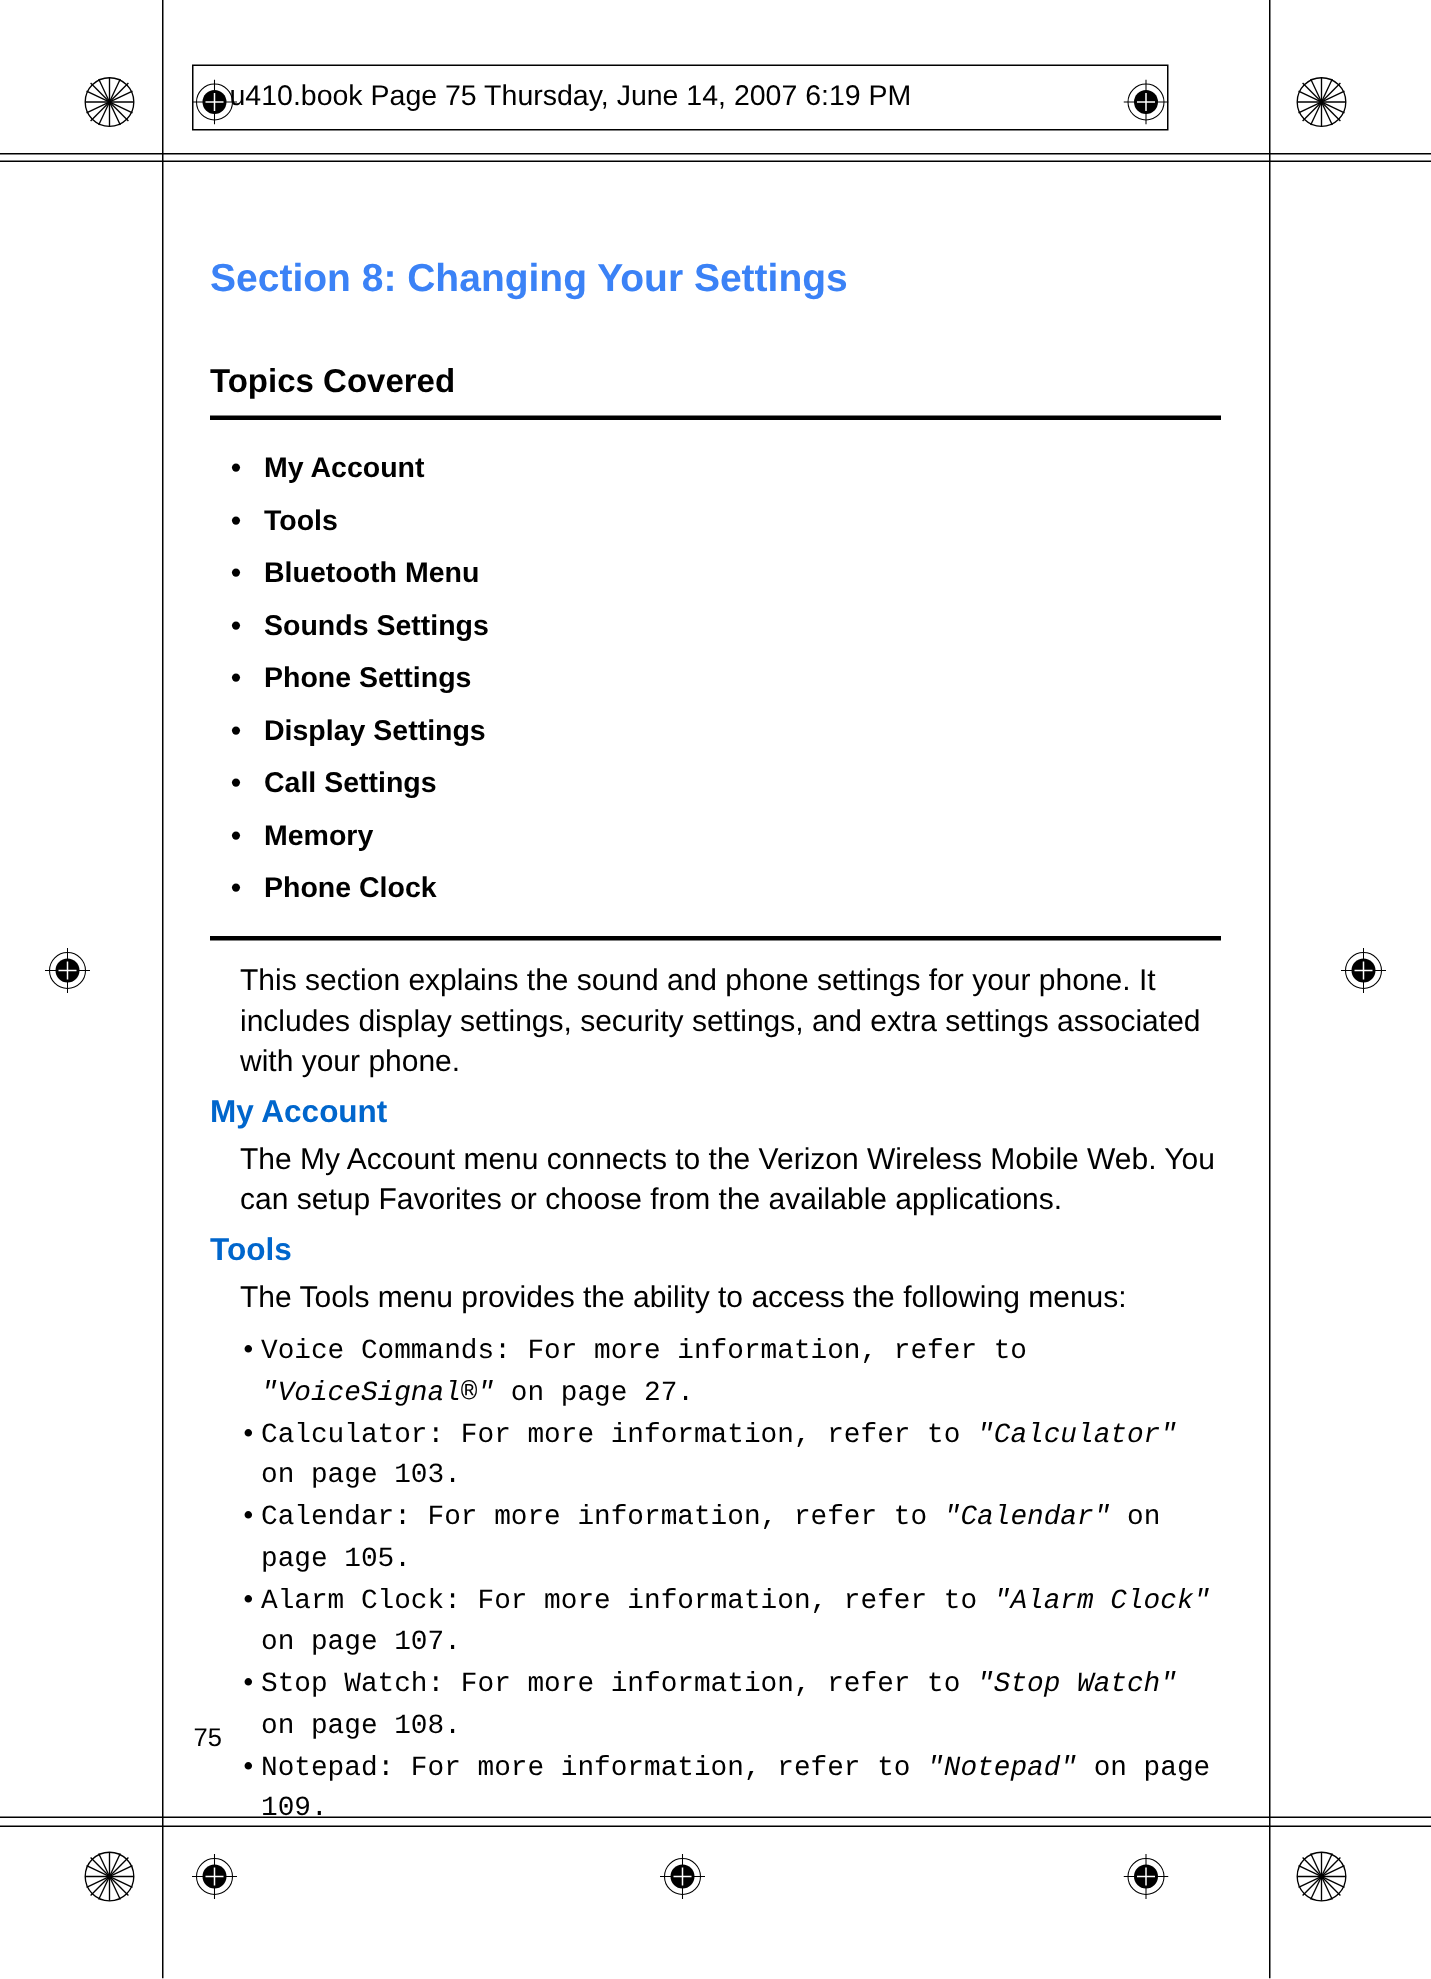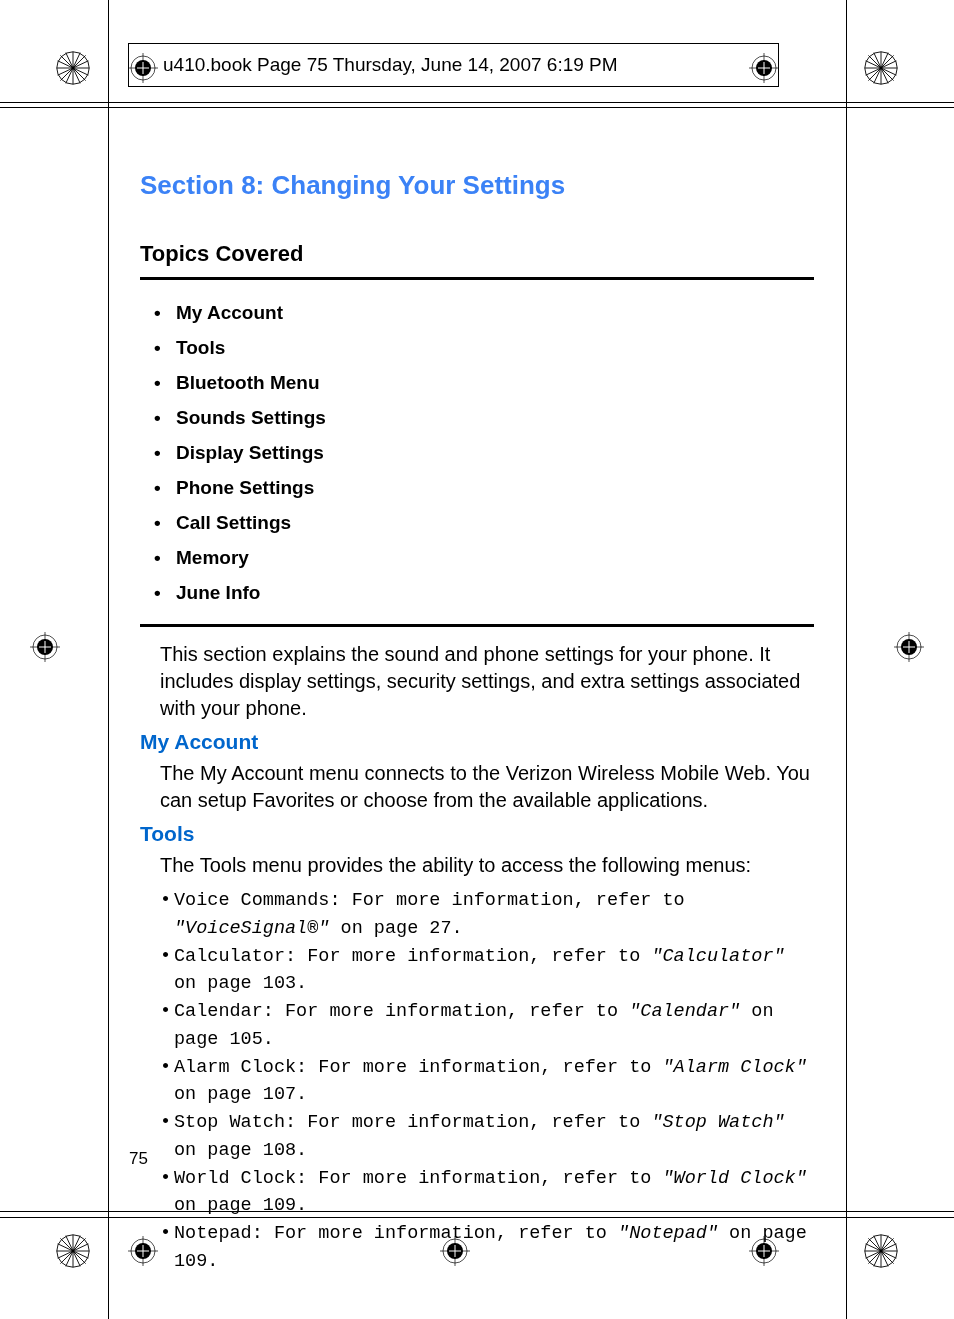--- a/index.html
+++ b/index.html
@@ -53,21 +53,21 @@
     
     .header-box {
       position: absolute;
       top: 43px;
       left: 128px;
       right: 175px;
       height: 44px;
       border: 0.5px solid #000;
       display: flex;
       align-items: center;
-      padding-left: 34px;
+      padding-left: 24px;
       font-size: 19px;
     }
     
     
     .content {
       position: absolute;
       top: 170px;
       left: 140px;
       right: 140px;
       bottom: 130px;
@@ -298,42 +298,41 @@
   <h1 class="section-title">Section 8: Changing Your Settings</h1>
 
   <div class="topics-heading">Topics Covered</div>
   <hr class="hr-thick">
 
   <ul class="topics-list">
     <li>My Account</li>
     <li>Tools</li>
     <li>Bluetooth Menu</li>
     <li>Sounds Settings</li>
+    <li>Phone Settings</li>
     <li>Display Settings</li>
-    <li>Phone Settings</li>
     <li>Call Settings</li>
     <li>Memory</li>
-    <li>June Info</li>
+    <li>Phone Clock</li>
   </ul>
 
   <hr class="hr-thick2">
 
   <p class="body-text">This section explains the sound and phone settings for your phone. It includes display settings, security settings, and extra settings associated with your phone.</p>
 
   <h2 class="sub-heading">My Account</h2>
   <p class="body-text">The My Account menu connects to the Verizon Wireless Mobile Web. You can setup Favorites or choose from the available applications.</p>
 
   <h2 class="sub-heading">Tools</h2>
   <p class="body-text">The Tools menu provides the ability to access the following menus:</p>
 
   <ul class="tool-list" id="tool-list">
 
   <li><span>Voice Commands: For more information, refer to </span><span class="ref-name">"VoiceSignal®"</span><span>  on page 27.</span></li>
       <li><span>Calculator: For more information, refer to </span><span class="ref-name">"Calculator"</span><span>  on page 103.</span></li>
       <li><span>Calendar: For more information, refer to </span><span class="ref-name">"Calendar"</span><span>  on page 105.</span></li>
       <li><span>Alarm Clock: For more information, refer to </span><span class="ref-name">"Alarm Clock"</span><span>  on page 107.</span></li>
       <li><span>Stop Watch: For more information, refer to </span><span class="ref-name">"Stop Watch"</span><span>  on page 108.</span></li>
-      <li><span>World Clock: For more information, refer to </span><span class="ref-name">"World Clock"</span><span>  on page 109.</span></li>
       <li><span>Notepad: For more information, refer to </span><span class="ref-name">"Notepad"</span><span>  on page 109.</span></li>
     </ul>
 </div>
 
 <div class="page-num">75</div>
 
 </body></html>

